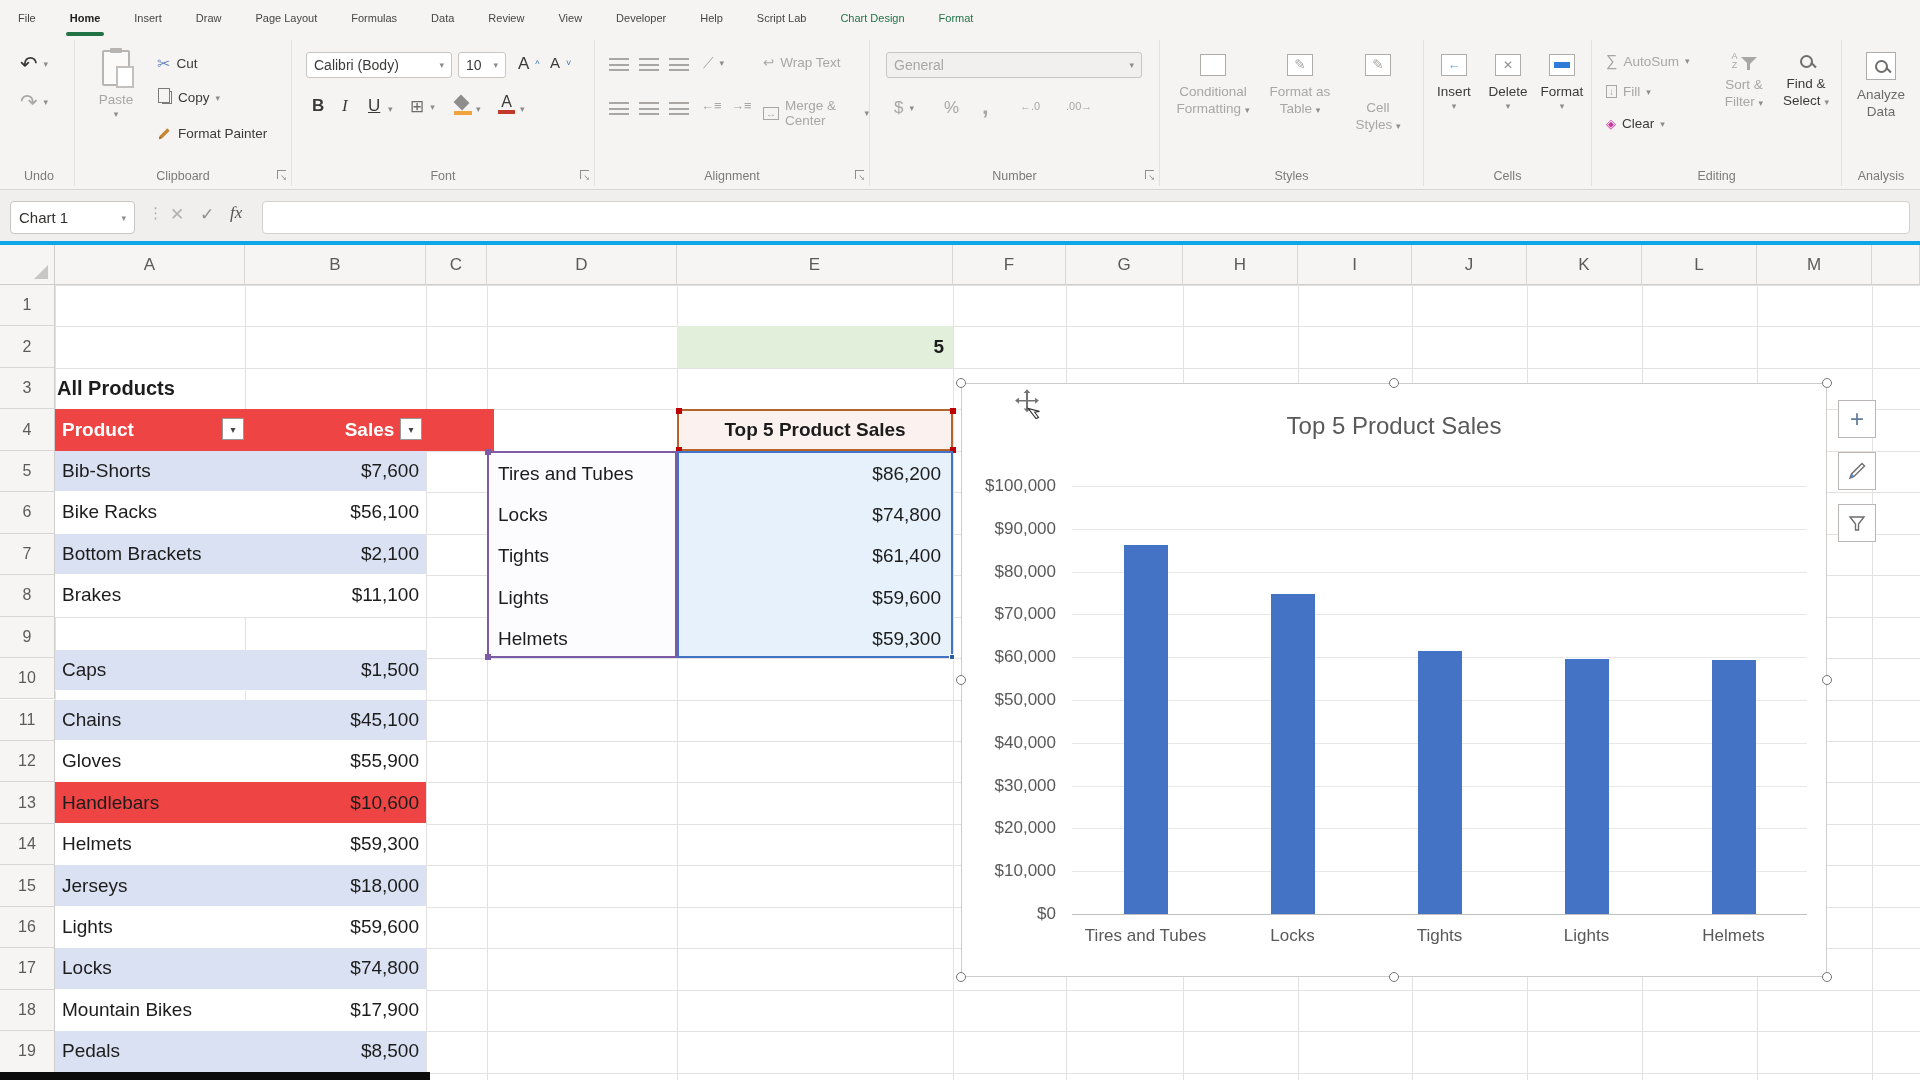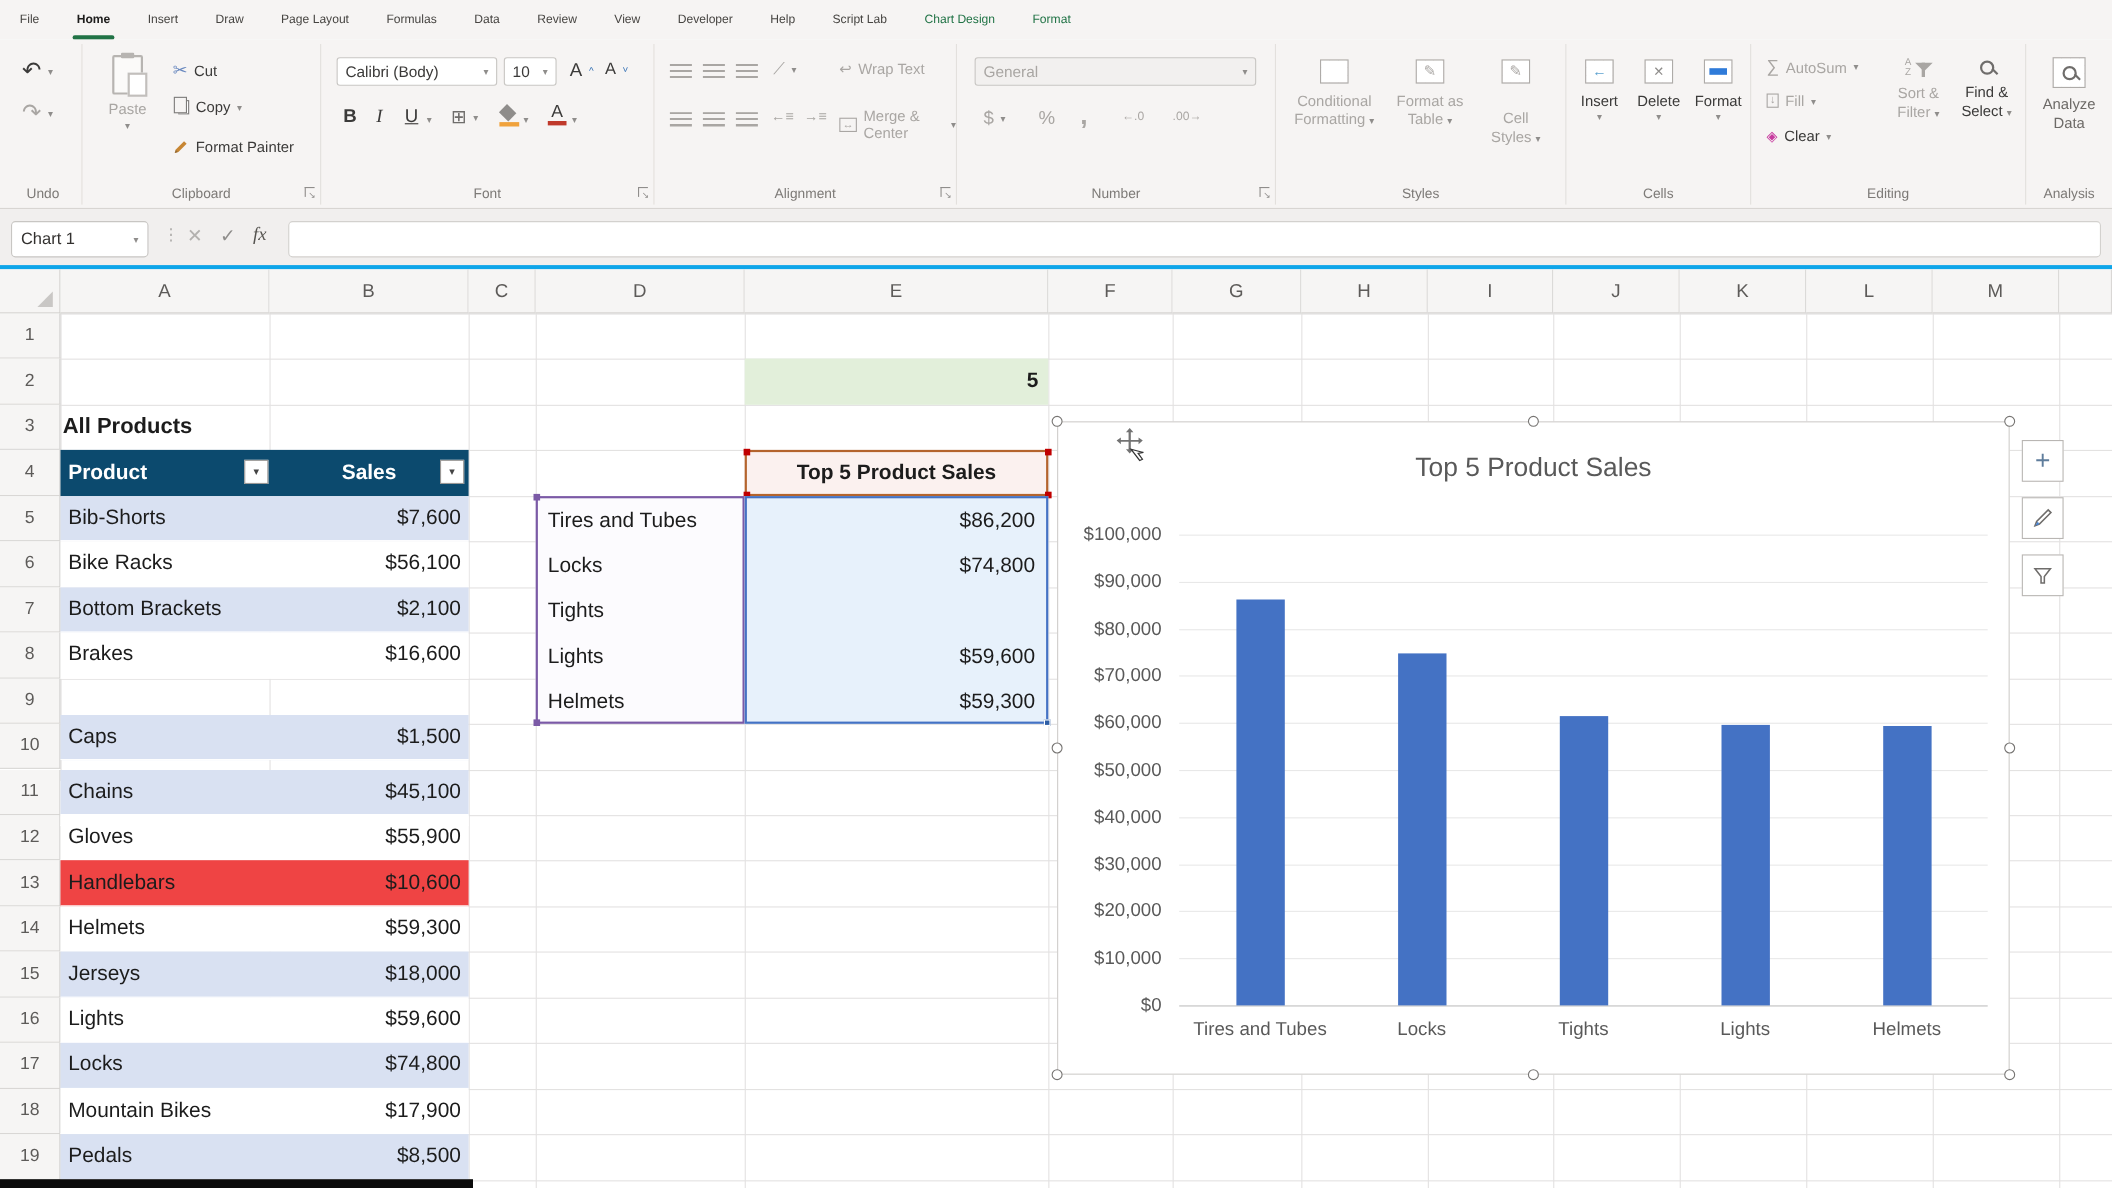--- a/index.html
+++ b/index.html
@@ -391,41 +391,41 @@
       <div class="rowhdr" style="top: 495.95px; height: 41.45px;">12</div>
       <div class="rowhdr" style="top: 537.4px; height: 41.45px;">13</div>
       <div class="rowhdr" style="top: 578.85px; height: 41.45px;">14</div>
       <div class="rowhdr" style="top: 620.3px; height: 41.45px;">15</div>
       <div class="rowhdr" style="top: 661.75px; height: 41.45px;">16</div>
       <div class="rowhdr" style="top: 703.2px; height: 41.45px;">17</div>
       <div class="rowhdr" style="top: 744.65px; height: 41.45px;">18</div>
       <div class="rowhdr" style="top: 786.1px; height: 41.45px;">19</div>
       <div class="celltext" style="left: 677px; top: 81.45px; width: 276px; height: 41.45px; background: rgb(226, 239, 218); justify-content: flex-end; padding-right: 9px; font-weight: 600; z-index: 3;">5</div>
       <div class="celltext" style="left: 57px; top: 122.9px; width: 300px; height: 41.45px; font-weight: 700; font-size: 20px;">All Products</div>
-      <div style="position: absolute; left: 55px; top: 164.35px; width: 371px; height: 41.45px; background: #0c4a6e; z-index: 3; display: flex;">
+      <div style="position: absolute; left: 55px; top: 164.35px; width: 439px; height: 41.45px; background: #ef4444; z-index: 3; display: flex;">
         <div style="flex: 0 0 190px; color: rgb(255, 255, 255); font-weight: 700; font-size: 19px; display: flex; align-items: center; padding-left: 7px;">Product</div>
         <div style="flex: 1 1 0%; color: rgb(255, 255, 255); font-weight: 700; font-size: 19px; display: flex; align-items: center; justify-content: center;">Sales</div>
       </div>
       <div class="filterbtn" style="left: 222px; top: 173.35px;">▾</div>
       <div class="filterbtn" style="left: 400px; top: 173.35px;">▾</div>
       <div class="trow" style="top: 205.8px; height: 41.45px; background: rgb(217, 225, 242);">
         <div class="pname">Bib-Shorts</div>
         <div class="pval">$7,600</div>
       </div>
       <div class="trow" style="top: 247.25px; height: 41.45px; background: rgb(255, 255, 255);">
         <div class="pname">Bike Racks</div>
         <div class="pval">$56,100</div>
       </div>
       <div class="trow" style="top: 288.7px; height: 41.45px; background: rgb(217, 225, 242);">
         <div class="pname">Bottom Brackets</div>
         <div class="pval">$2,100</div>
       </div>
       <div class="trow" style="top: 330.15px; height: 41.45px; background: rgb(255, 255, 255);">
         <div class="pname">Brakes</div>
-        <div class="pval">$16,600</div>
+        <div class="pval">$11,100</div>
       </div>
       <div class="trow" style="top: 371.6px; height: 41.45px; background: rgb(217, 225, 242); margin-top: 33px;">
         <div class="pname">Caps</div>
         <div class="pval">$1,500</div>
       </div>
       <div class="trow" style="top: 430px; height: 41.45px; background: rgb(255, 255, 255); margin-top: 35px;">
         <div class="pname">Cargo Bike</div>
         <div class="pval">$19,200</div>
       </div>
       <div class="trow" style="top: 454.5px; height: 41.45px; background: rgb(217, 225, 242);">
@@ -471,20 +471,21 @@
         <div class="t5name" style="top: 0px; height: 41.45px;">Tires and Tubes</div>
         <div class="t5name" style="top: 41.45px; height: 41.45px;">Locks</div>
         <div class="t5name" style="top: 82.9px; height: 41.45px;">Tights</div>
         <div class="t5name" style="top: 124.35px; height: 41.45px;">Lights</div>
         <div class="t5name" style="top: 165.8px; height: 41.45px;">Helmets</div>
       </div>
       <div style="position: absolute; left: 677px; top: 205.8px; width: 276px; height: 207.25px; background: rgb(231, 241, 251); border: 2px solid rgb(68, 114, 196); z-index: 4;">
         <div class="cmark" style="right: -4px; bottom: -4px; background: rgb(46, 94, 165); border: 1px solid rgb(255, 255, 255);"></div>
         <div class="t5val" style="top: 0px; height: 41.45px;">$86,200</div>
         <div class="t5val" style="top: 41.45px; height: 41.45px;">$74,800</div>
+        <div class="t5val" style="top: 82.9px; height: 41.45px;">$61,400</div>
         <div class="t5val" style="top: 124.35px; height: 41.45px;">$59,600</div>
         <div class="t5val" style="top: 165.8px; height: 41.45px;">$59,300</div>
       </div>
     </div>
 
   <div id="chart">
     <div id="chart-title">Top 5 Product Sales</div>
   <div class="gline zero" style="top: 530px;"></div>
       <div class="ytick" style="left: 2px; top: 520px;">$0</div>
       <div class="gline" style="top: 487.2px;"></div>

